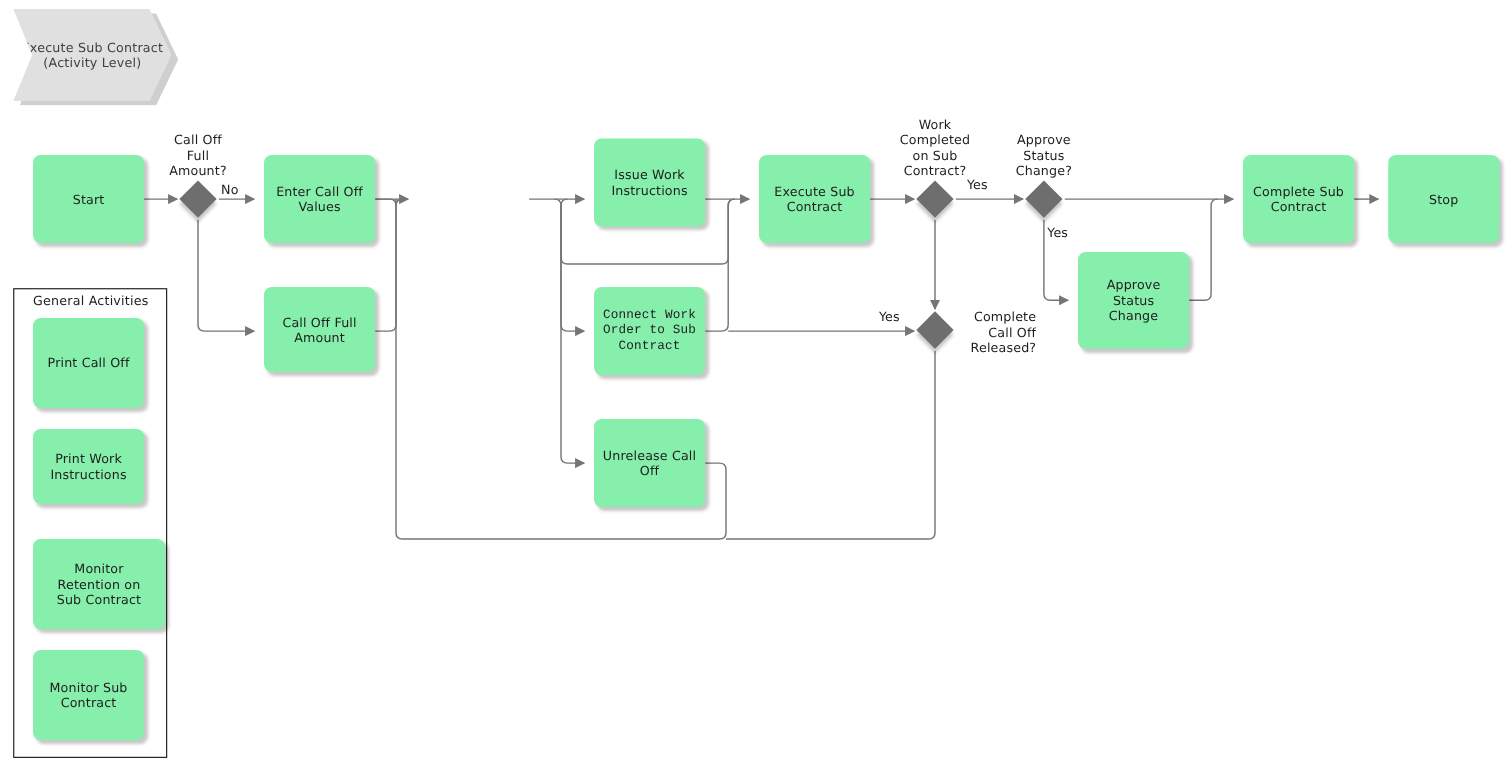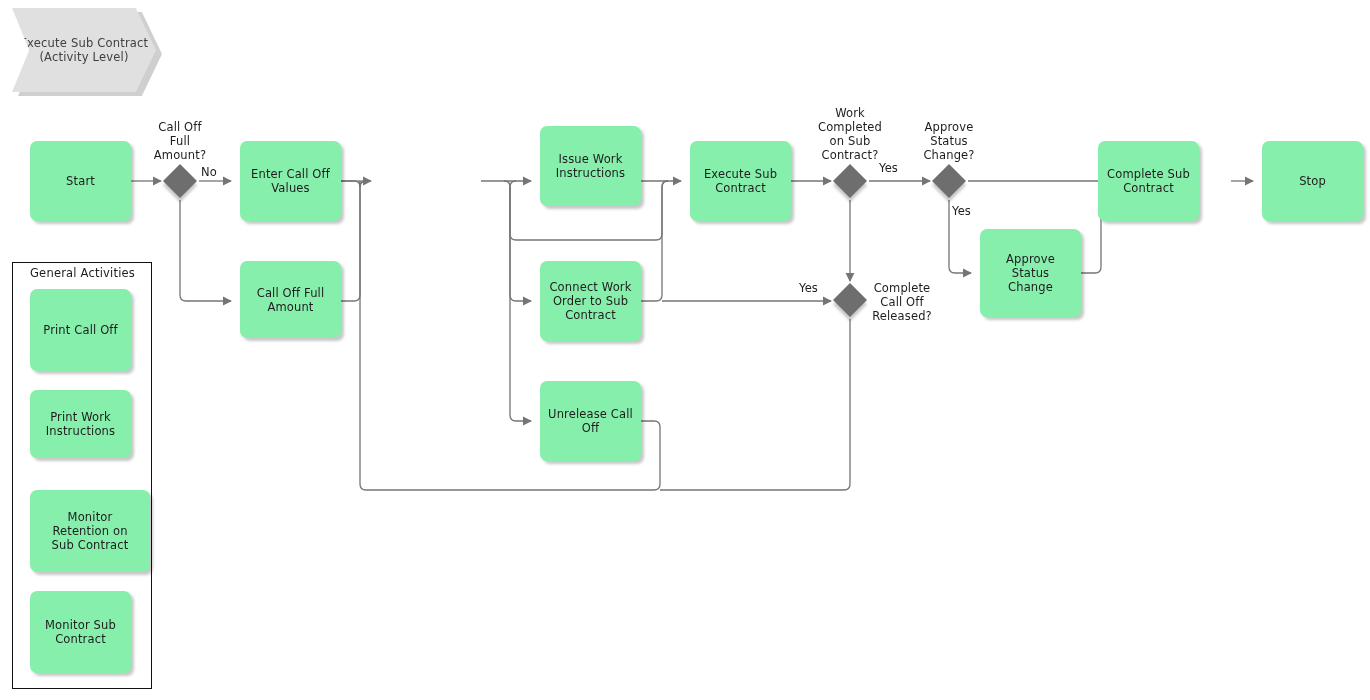--- a/index.html
+++ b/index.html
@@ -200,42 +200,42 @@
     <span>Call Off Full
 Amount</span>
   </div>
 
 
   <div class="task" style="left:540px; top:126px; width:101px; height:80px;">
     <span>Issue Work
 Instructions</span>
   </div>
 
-  <div class="task" style="left:540px; top:261px; width:101px; height:80px;">
+  <div class="task" style="left:540px; top:261px; width:101px; height:80px;font-family:Liberation Mono, monospace;">
     <span>Connect Work
 Order to Sub
 Contract</span>
   </div>
 
   <div class="task" style="left:540px; top:381px; width:101px; height:80px;">
     <span>Unrelease Call
 Off</span>
   </div>
 
   <div class="task" style="left:690px; top:141px; width:101px; height:80px;">
     <span>Execute Sub
 Contract</span>
   </div>
 
   <div class="task" style="left:980px; top:229px; width:101px; height:88px;">
     <span>Approve Status
 Change</span>
   </div>
 
-  <div class="task" style="left:1098px; top:141px; width:101px; height:80px;">
+  <div class="task" style="left:1130px; top:141px; width:101px; height:80px;">
     <span>Complete Sub
 Contract</span>
   </div>
 
   <div class="task" style="left:1262px; top:141px; width:101px; height:80px;">
     <span>Stop</span>
   </div>
 
   <div class="gateway" style="left:168px; top:169px;"></div>
   <div class="lbl" style="left:140px; top:120px; width:80px;">Call Off
@@ -247,21 +247,21 @@
 Completed
 on Sub
 Contract?</div>
 
   <div class="gateway" style="left:937px; top:169px;"></div>
   <div class="lbl" style="left:908px; top:120px; width:82px;">Approve
 Status
 Change?</div>
 
   <div class="gateway" style="left:838px; top:288px;"></div>
-  <div class="lbl" style="left:862px; top:281px; width:80px; text-align:center;">Complete
+  <div class="lbl" style="left:862px; top:281px; width:80px; text-align:right;">Complete
 Call Off
 Released?</div>
 
   <div class="lbl" style="left:201px; top:165px;">No</div>
 
   <div class="lbl" style="left:879px; top:161px;">Yes</div>
 
   <div class="lbl" style="left:952px; top:204px;">Yes</div>
 
   <div class="lbl" style="left:799px; top:281px;">Yes</div>

